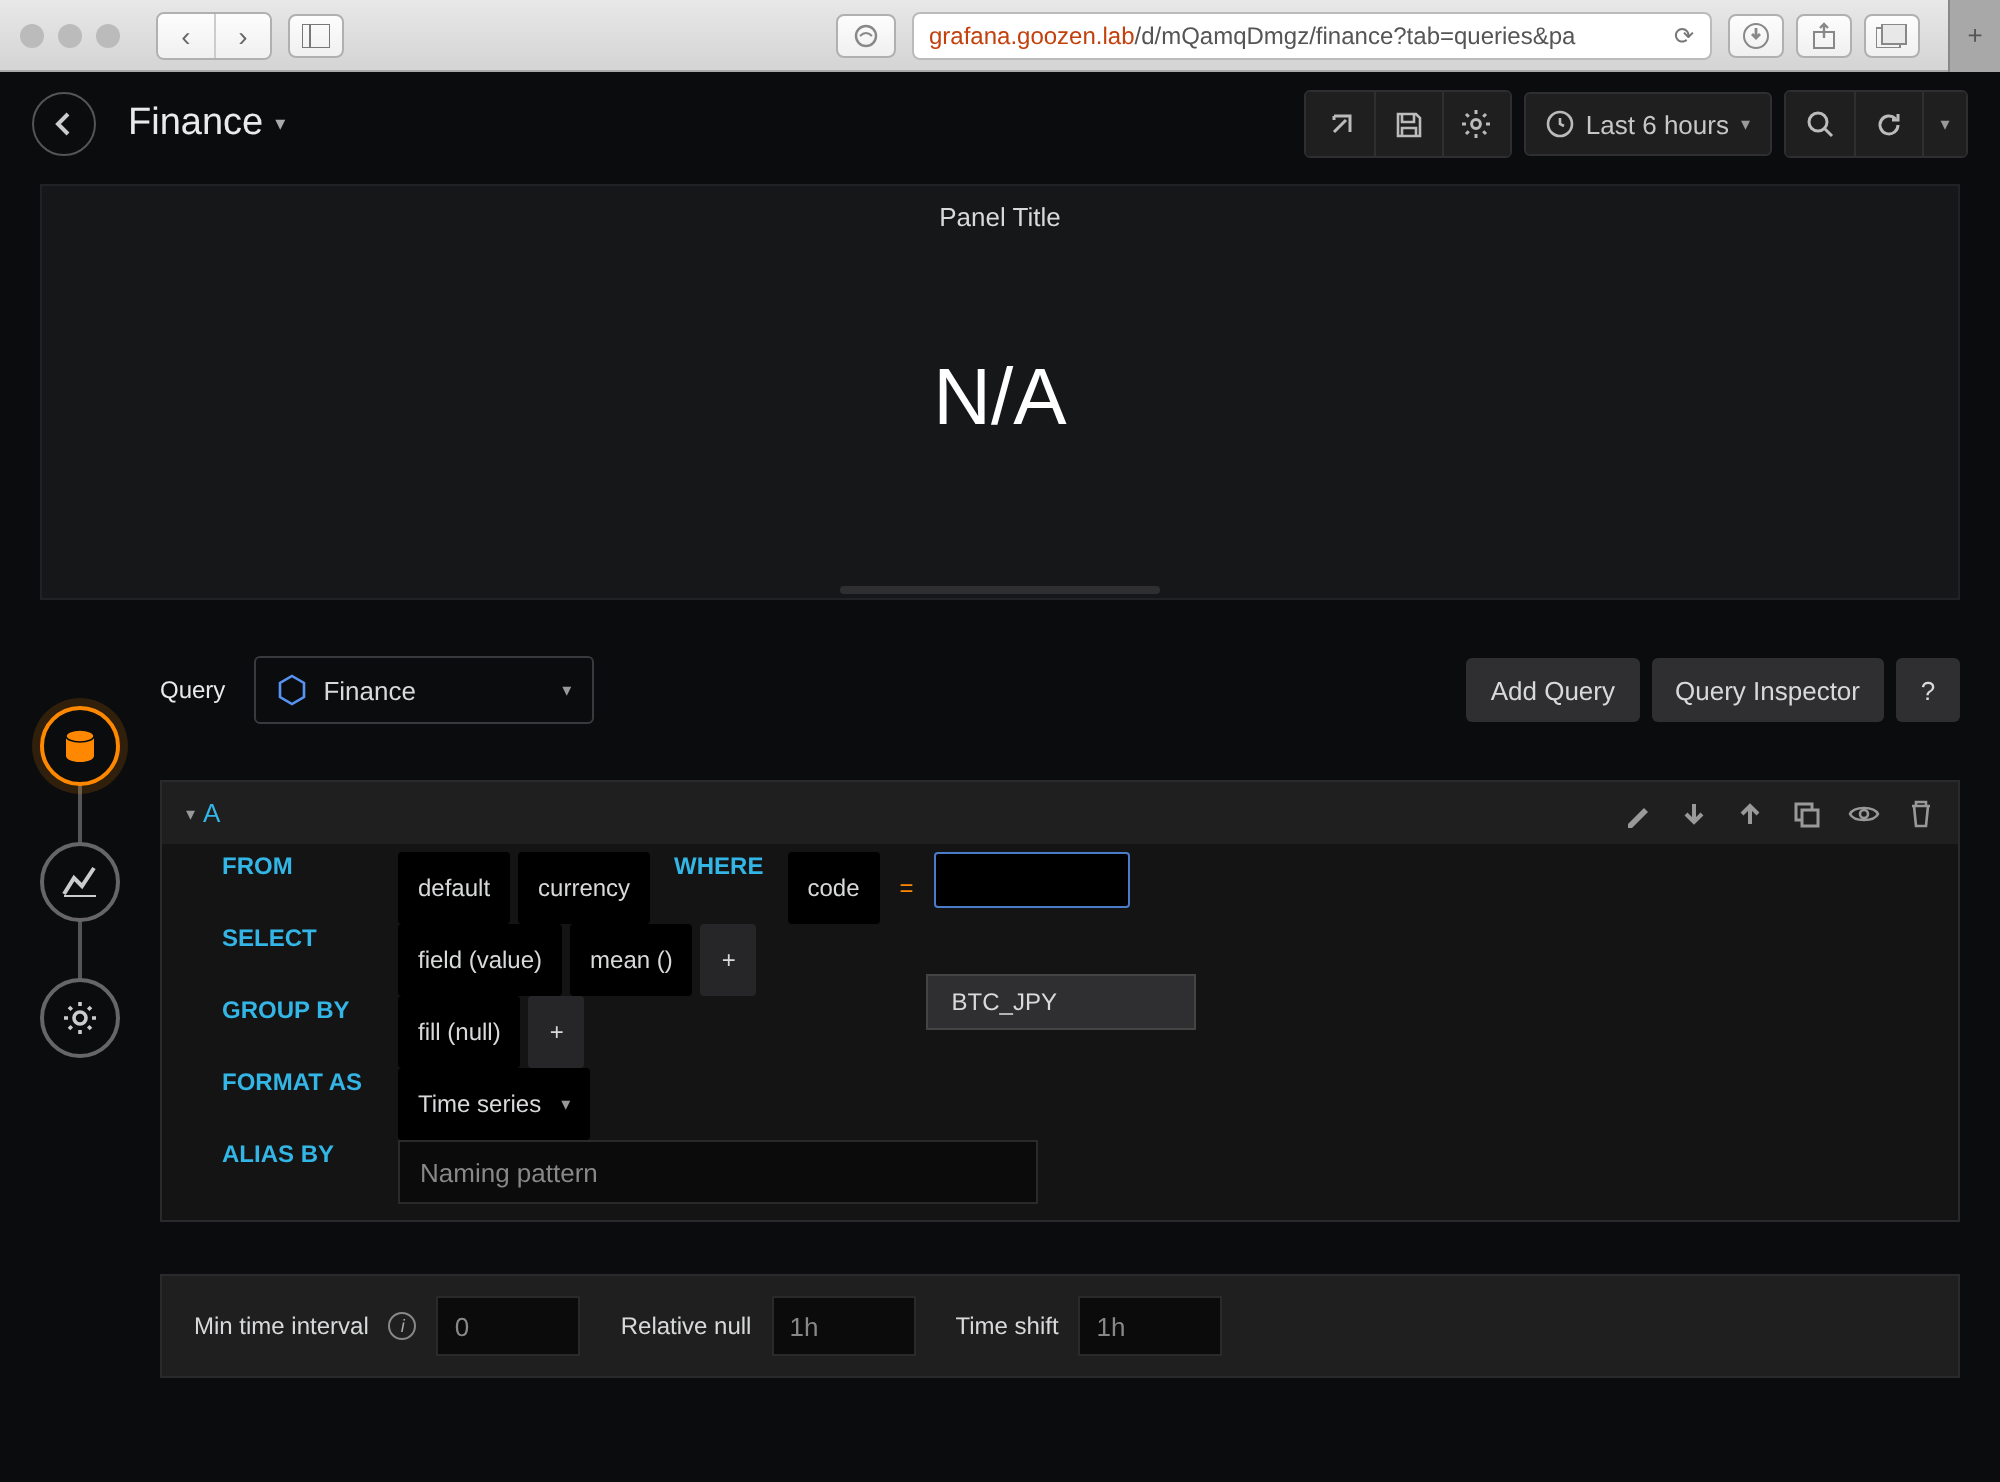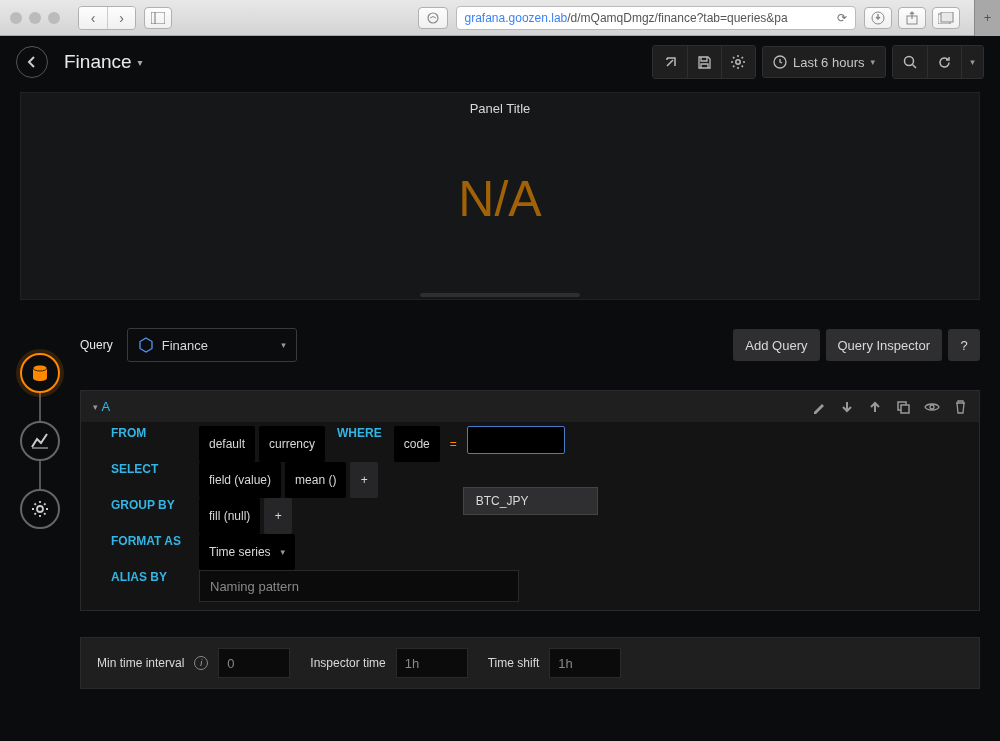--- a/index.html
+++ b/index.html
@@ -7,42 +7,42 @@
 
 
 .browser-bar { height: 36px; background: linear-gradient(#e8e8e8, #d4d4d4); display: flex; align-items: center; padding: 0 10px; gap: 8px; border-bottom: 1px solid #aaa; }
 .traffic { display: flex; gap: 7px; margin-right: 10px; }
 .traffic span { width: 12px; height: 12px; border-radius: 50%; background: #bbb; display: inline-block; }
 .nav-group { display: flex; border: 1px solid #b0b0b0; border-radius: 4px; overflow: hidden; }
 .nav-btn { width: 28px; height: 22px; background: linear-gradient(#fdfdfd,#f0f0f0); display: flex; align-items: center; justify-content: center; color: #666; font-size: 14px; }
 .nav-btn + .nav-btn { border-left: 1px solid #ccc; }
 .url-bar { flex: 1; height: 24px; background: #fff; border: 1px solid #bbb; border-radius: 4px; display: flex; align-items: center; padding: 0 8px; color: #555; font-size: 12px; gap: 6px; }
 .url-text { flex: 1; overflow: hidden; white-space: nowrap; }
-.url-dim { color: #3b82f6; }
+.url-dim { color: #c2410c; }
 .right-chrome { display: flex; gap: 6px; align-items: center; }
 .right-chrome .nav-btn { border: 1px solid #b0b0b0; border-radius: 4px; }
 .tab-plus { width: 26px; height: 36px; background: #a8a8a8; display: flex; align-items: center; justify-content: center; color: #555; border-left: 1px solid #888; margin-left: 6px; margin-right: -10px; }
 
 
 .gf-nav { height: 52px; display: flex; align-items: center; padding: 0 16px; background: #0b0c0e; }
 .back-btn { width: 32px; height: 32px; border: 1px solid #555; border-radius: 50%; display: flex; align-items: center; justify-content: center; color: #ccc; margin-right: 16px; }
 .dash-title { font-size: 19px; color: #eaeaea; display: flex; align-items: center; gap: 6px; }
 .dash-title .caret { font-size: 10px; color: #aaa; }
 .nav-right { margin-left: auto; display: flex; gap: 6px; align-items: center; }
 .icon-btn-group { display: flex; gap: 0; border: 1px solid #2f2f32; border-radius: 3px; overflow: hidden; }
 .icon-btn { width: 34px; height: 32px; background: #1f1f20; display: flex; align-items: center; justify-content: center; color: #c7c7c7; }
 .icon-btn + .icon-btn { border-left: 1px solid #2f2f32; }
 .time-picker { height: 32px; border: 1px solid #2f2f32; border-radius: 3px; background: #1f1f20; display: flex; align-items: center; padding: 0 10px; gap: 6px; color: #c7c7c7; font-size: 13px; }
 .caret-sm { font-size: 9px; color: #999; }
 
 
 .panel-wrap { margin: 4px 20px 0 20px; }
 .panel { background: #161719; border: 1px solid #202226; height: 208px; position: relative; }
 .panel-title { text-align: center; padding: 8px 0; color: #d8d9da; font-size: 13px; font-weight: 500; }
-.panel-body { display: flex; align-items: center; justify-content: center; height: 150px; font-size: 50px; font-weight: 500; color: #a16207; }
+.panel-body { display: flex; align-items: center; justify-content: center; height: 150px; font-size: 40px; font-weight: 500; color: #ffffff; }
 .resize-handle { position: absolute; bottom: 2px; left: 50%; transform: translateX(-50%); width: 160px; height: 4px; background: #2f2f32; border-radius: 2px; }
 
 
 .editor-area { display: flex; margin-top: 28px; }
 .side-tabs { width: 80px; display: flex; flex-direction: column; align-items: center; padding-top: 25px; position: relative; }
 .side-tab { width: 40px; height: 40px; border: 2px solid #666; border-radius: 50%; display: flex; align-items: center; justify-content: center; background: #0b0c0e; z-index: 2; margin-bottom: 28px; color: #ccc; }
 .side-tab.active { border-color: #ff8800; box-shadow: 0 0 0 4px rgba(255,140,0,0.15); }
 .side-tab.active svg path, .side-tab.active svg rect { fill: #ff8800; }
 .side-line { position: absolute; top: 55px; width: 2px; height: 130px; background: #555; z-index: 1; }
 
@@ -335,21 +335,21 @@
 
     <div class="bottom-opts">
       <div class="opt-group">
         <span class="opt-label">Min time interval</span>
         <span class="info-i">i</span>
         <div class="opt-input">
             <span>0</span>
           </div>
       </div>
       <div class="opt-group">
-        <span class="opt-label">Inspector time</span>
+        <span class="opt-label">Relative null</span>
         <div class="opt-input">
             <span>1h</span>
           </div>
       </div>
       <div class="opt-group">
         <span class="opt-label">Time shift</span>
         <div class="opt-input">
             <span>1h</span>
           </div>
       </div>

